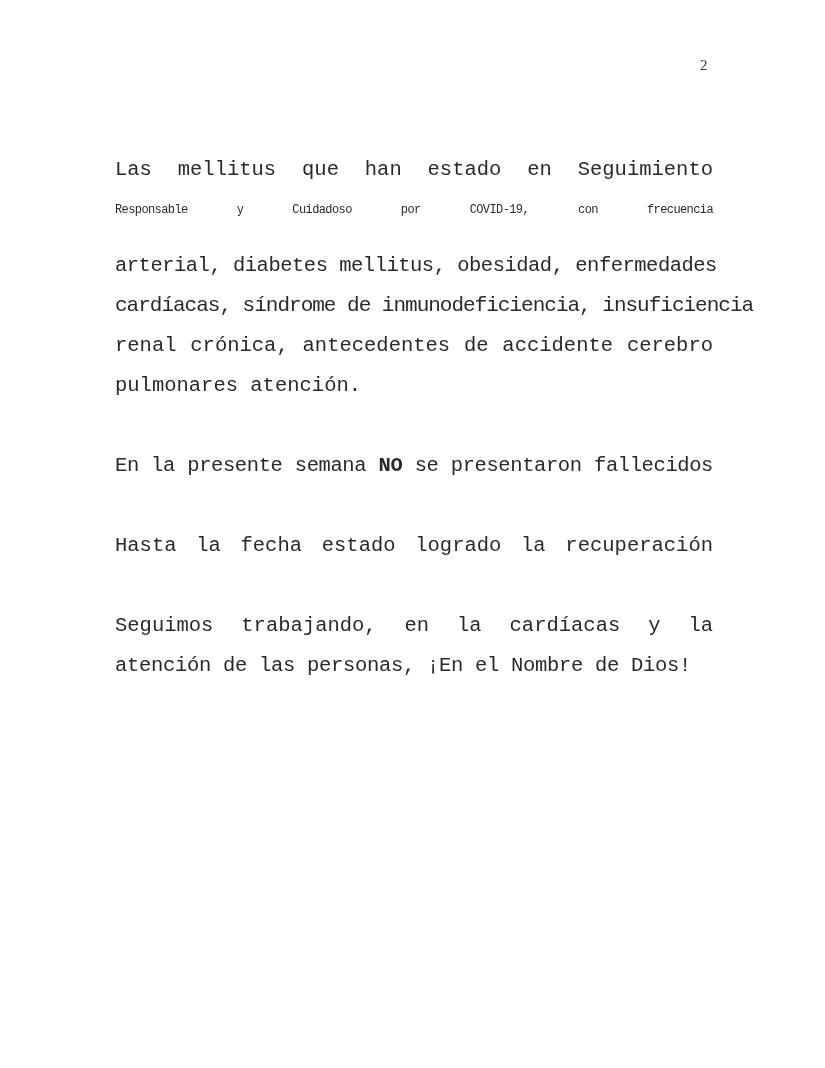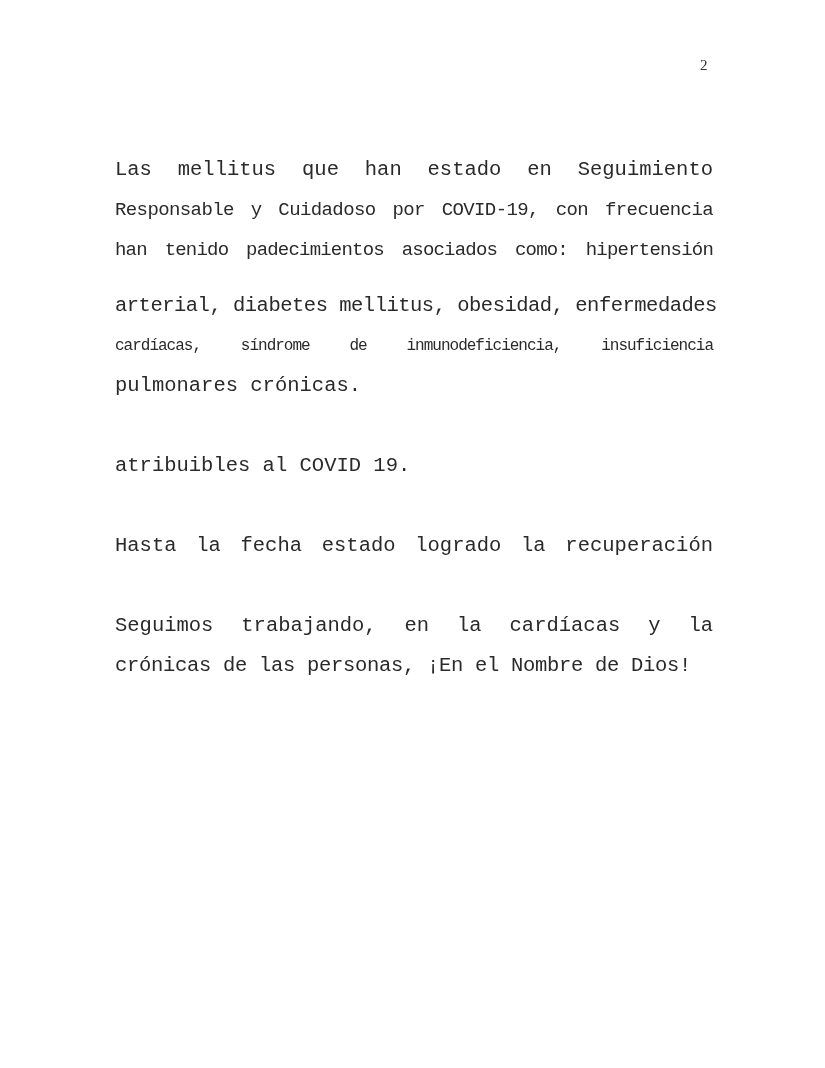--- a/index.html
+++ b/index.html
@@ -27,32 +27,32 @@
     .bold { font-weight: bold; }
   </style>
 </head>
 <body>
 
 <div class="page-number">2</div>
 
 <div class="body-text">
   <div class="para">
     <span class="line">Las mellitus que han estado en Seguimiento</span>
-    <span class="line" style="font-size:19px;letter-spacing:-0.6px;">Responsable y Cuidadoso por COVID-19, con frecuencia</span>
-    <span class="line" style="font-size:19px;letter-spacing:-0.8px;">han tenido padecimientos asociados como: hipertensión</span>
+    <span class="line" style="font-size:12px;letter-spacing:-0.6px;">Responsable y Cuidadoso por COVID-19, con frecuencia</span>
     <span class="line" style="letter-spacing:-0.5px;margin-top:16px;">arterial, diabetes mellitus, obesidad, enfermedades</span>
-    <span class="line" style="font-size:16px;letter-spacing:-1px;">cardíacas, síndrome de inmunodeficiencia, insuficiencia</span>
-    <span class="line last">pulmonares crónicas.</span>
+    <span class="line" style="font-size:21px;letter-spacing:-1px;">cardíacas, síndrome de inmunodeficiencia, insuficiencia</span>
+    <span class="line">renal crónica, antecedentes de accidente cerebro</span>
+    <span class="line last">pulmonares atención.</span>
   </div>
 
   <div class="para">
-    <span class="line last">atribuibles al COVID 19.</span>
+    <span class="line" style="letter-spacing:-0.4px;"><span>En la presente semana </span><span class="bold">NO</span><span> se presentaron fallecidos</span></span>
   </div>
 
   <div class="para">
     <span class="line">Hasta la fecha estado logrado la recuperación</span>
   </div>
 
   <div class="para">
     <span class="line">Seguimos trabajando, en la cardíacas y la</span>
-    <span class="line last" style="letter-spacing:-0.3px;">crónicas de las personas, ¡En el Nombre de Dios!</span>
+    <span class="line last" style="letter-spacing:-0.3px;">atención de las personas, ¡En el Nombre de Dios!</span>
   </div>
 </div>
 
 </body></html>

